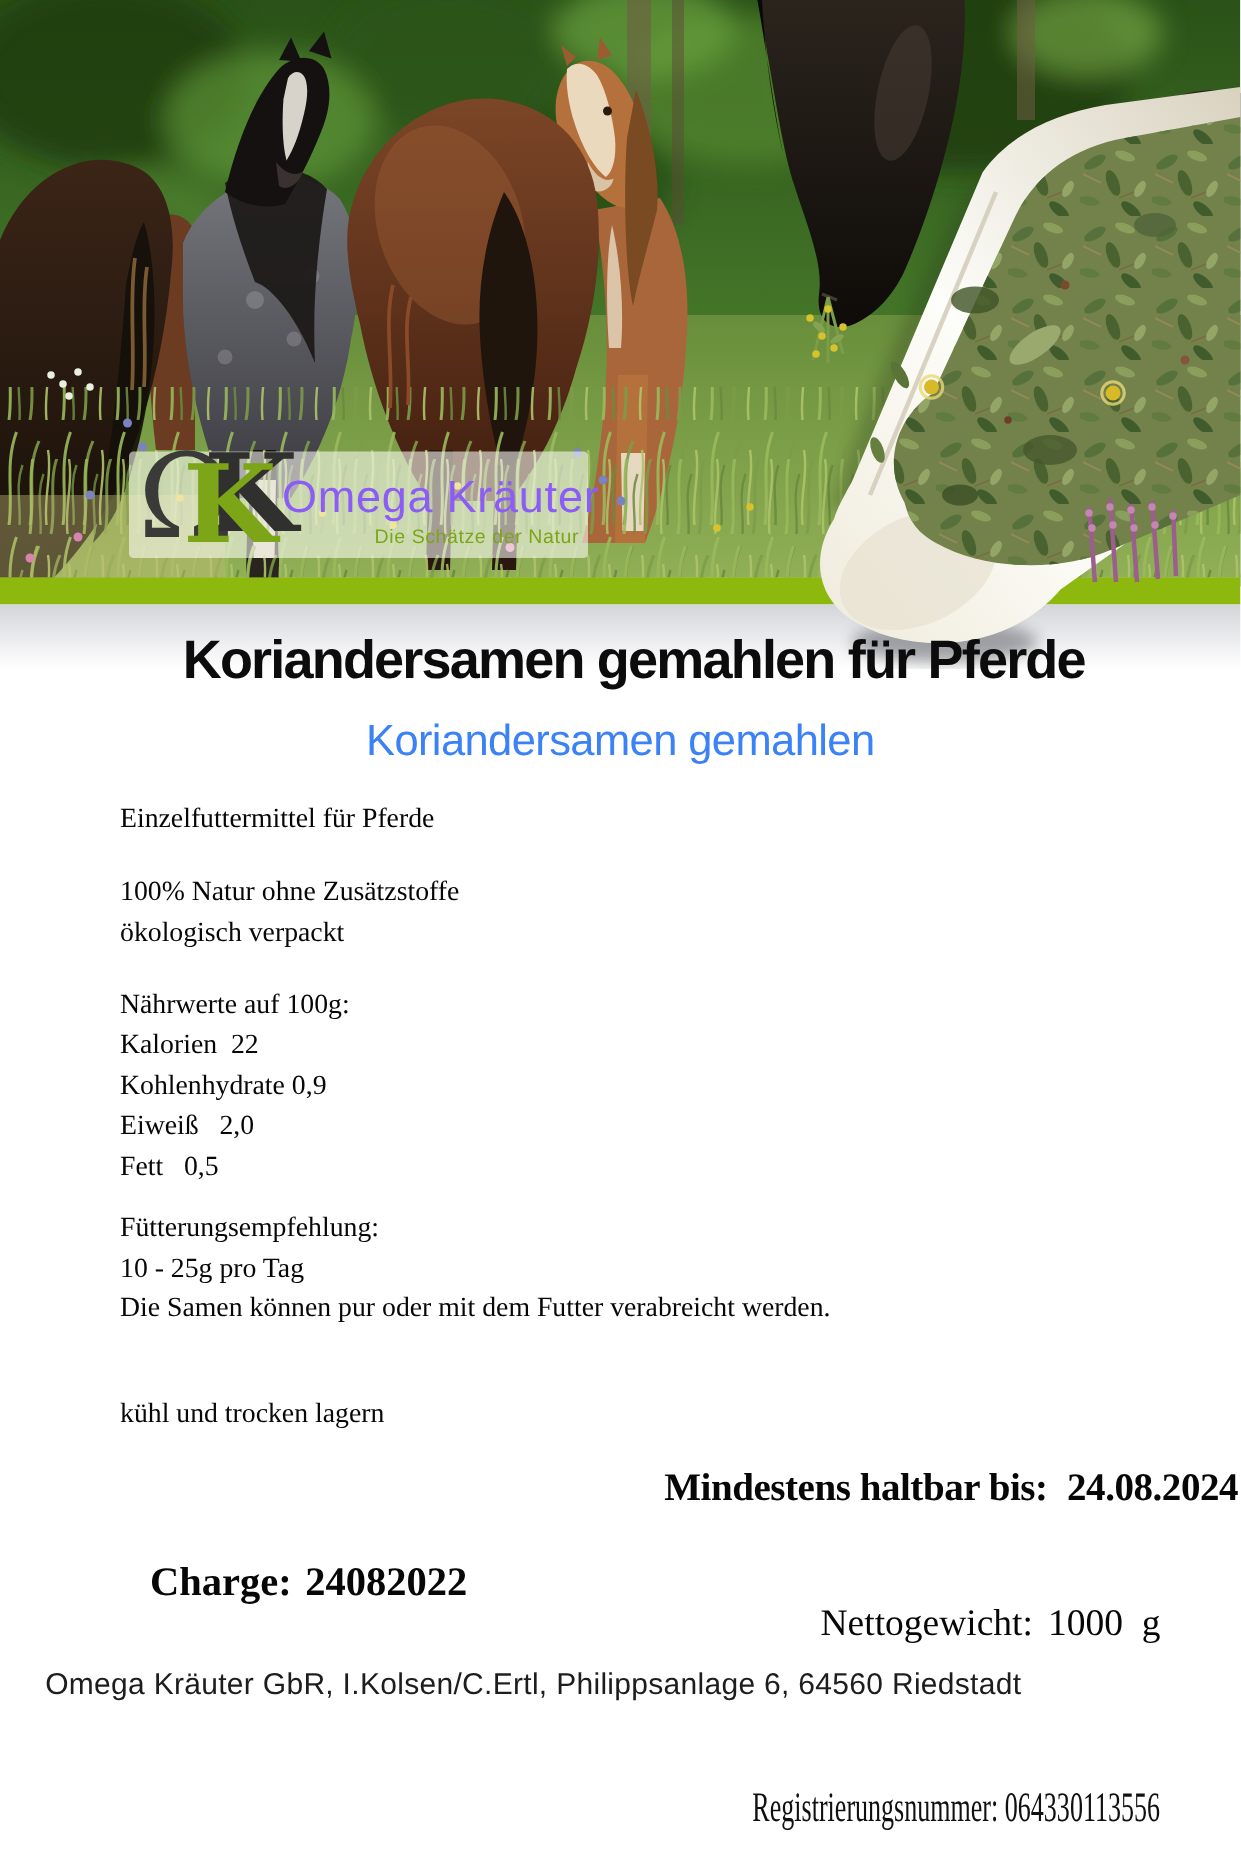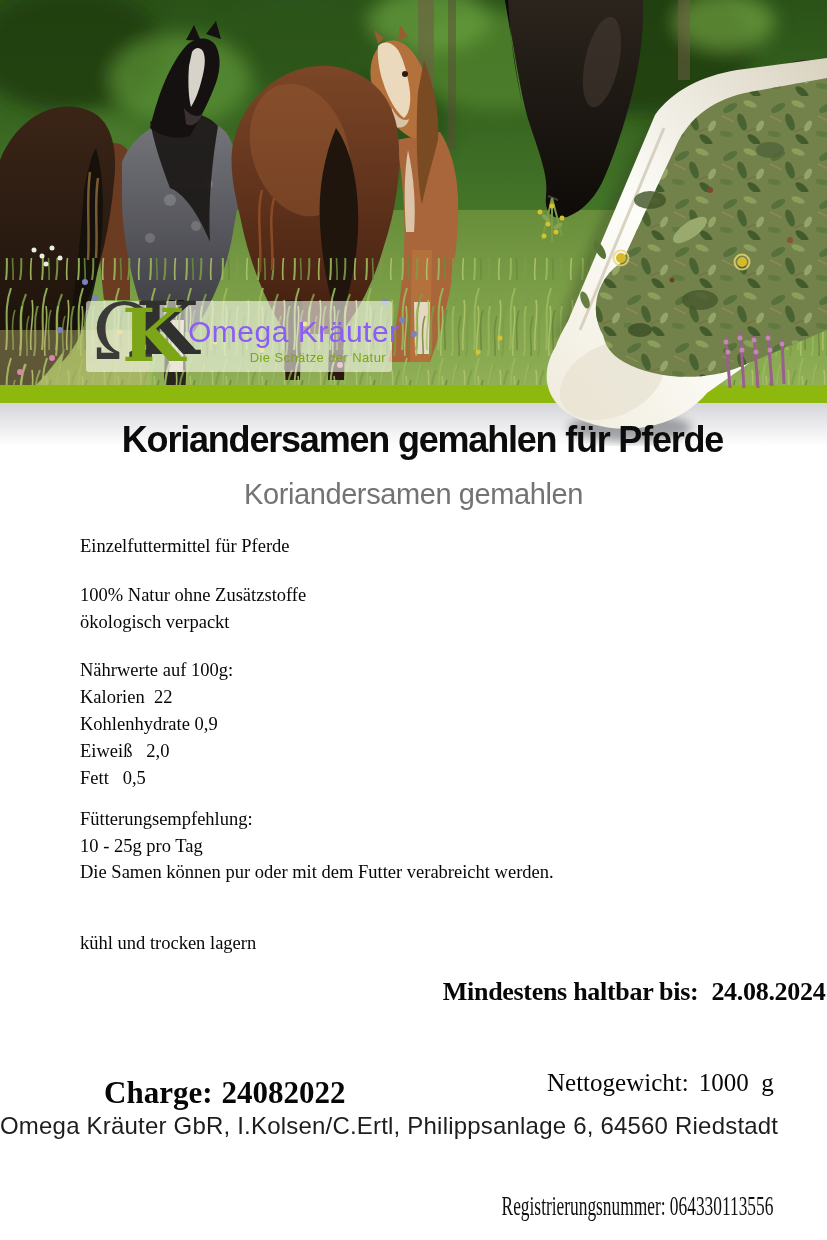--- a/index.html
+++ b/index.html
@@ -21,36 +21,36 @@
   .logo-name{font-family:"Liberation Sans",sans-serif;font-size:30px;line-height:1.1;
              color:#8b5cf6;letter-spacing:.5px;white-space:nowrap;}
   .logo-tagline{font-family:"Liberation Sans",sans-serif;font-size:13px;color:#7ca617;
              text-align:right;letter-spacing:.4px;margin-top:2px;white-space:nowrap;}
   
   .title{position:absolute;left:0;top:419px;width:827px;text-align:center;padding-left:18px;
          box-sizing:border-box;font-family:"Liberation Sans",sans-serif;font-weight:bold;
          font-size:36px;letter-spacing:-1.2px;color:#0c0c0c;white-space:pre;}
   .subtitle{position:absolute;left:0;top:478px;width:827px;text-align:center;
          font-family:"Liberation Sans",sans-serif;font-size:29px;letter-spacing:-.4px;
-         color:#737373;white-space:pre;}
+         color:#3b82f6;white-space:pre;}
   
   .info{position:absolute;left:80px;font-weight:normal;font-size:18.5px;white-space:pre;}
   .p0{top:536px}.p1{top:585px}.p2{top:612px}.p3{top:660px}.p4{top:687px}.p5{top:714px}
   .p6{top:741px}.p7{top:768px}.p8{top:809px}.p9{top:836px}.p10{top:862px}.p11{top:933px}
   
   .mhd{position:absolute;left:418px;top:947px;font-weight:bold;font-size:26px;
        letter-spacing:-.3px;white-space:pre;}
   .mhd .val{margin-left:13px;margin-top:35px;}
-  .charge{position:absolute;left:73px;top:1039px;font-weight:bold;font-size:31px;white-space:pre;}
+  .charge{position:absolute;left:73px;top:1008px;font-weight:bold;font-size:27px;white-space:pre;}
   .charge .val{margin-left:9px;}
   .netto{position:absolute;left:522px;top:1041px;font-weight:normal;font-size:25px;white-space:pre;}
   .netto .val{margin-left:10px;}
   
   .footer-line{position:absolute;left:0;width:711px;text-align:center;
-       font-family:"Liberation Sans",sans-serif;font-size:24px;color:#1d1d1d;
+       font-family:"Liberation Sans",sans-serif;font-size:20px;color:#1d1d1d;
        letter-spacing:.2px;white-space:pre;}
   .f1{top:1112px}.f2{top:1134px}
   .reg{position:absolute;right:54px;top:1158px;font-size:28px;color:#101010;
        transform:scaleX(.62);transform-origin:right center;white-space:pre;}
 </style>
 </head>
 <body>
 
 <div id="label">
 

